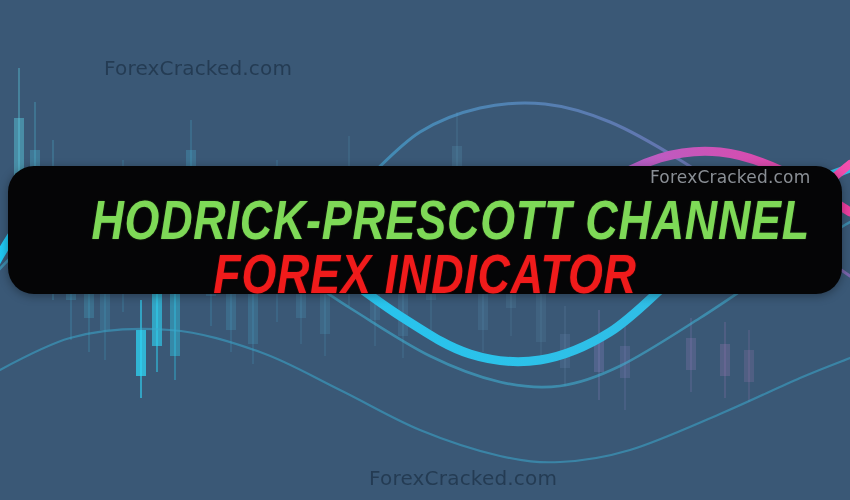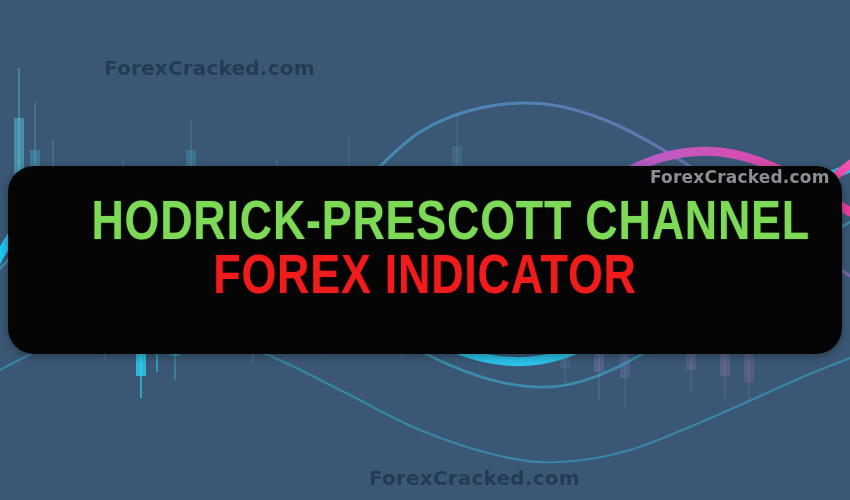--- a/index.html
+++ b/index.html
@@ -21,21 +21,21 @@
     position: absolute;
     inset: 0;
     width: 850px;
     height: 500px;
     display: block;
   }
   
   .watermark {
     position: absolute;
     font-family: "DejaVu Sans", "Liberation Sans", sans-serif;
-    font-weight: 700;
+    font-weight: 400;
     letter-spacing: .2px;
     white-space: nowrap;
   }
   #wm-topleft {
     left: 104px;
     top: 56px;
     font-size: 20px;
     color: rgba(22, 42, 62, .62);
   }
   #wm-bottom {
@@ -50,26 +50,27 @@
     font-size: 17px;
     color: rgba(176, 182, 190, .78);
     z-index: 4;
   }
   
   #title-plate {
     position: absolute;
     left: 8px;
     top: 166px;
     width: 834px;
-    height: 188px;
+    height: 128px;
     background: #050506;
     border-radius: 26px;
     z-index: 3;
     box-shadow: 0 2px 10px rgba(0,0,0,.35);
     overflow: hidden;
+    font-style: italic;
   }
   #title-stack {
     position: absolute;
     left: 0;
     right: 0;
     top: 28px;
     text-align: center;
   }
   .title-line {
     display: block;

